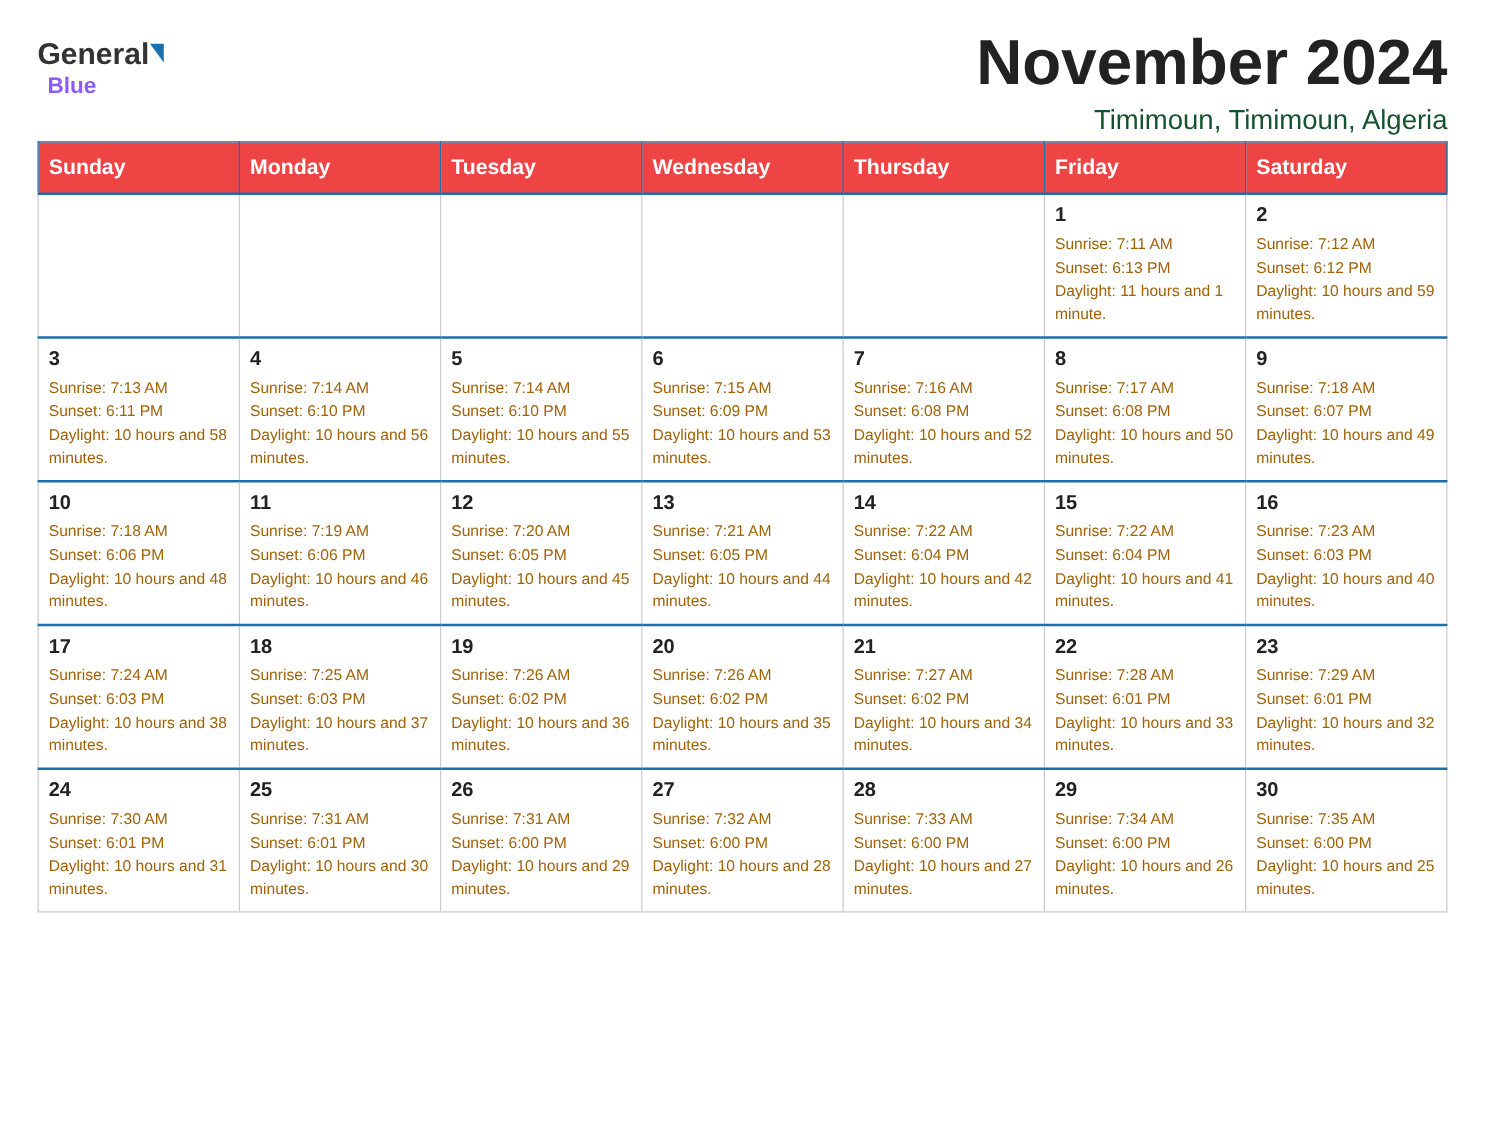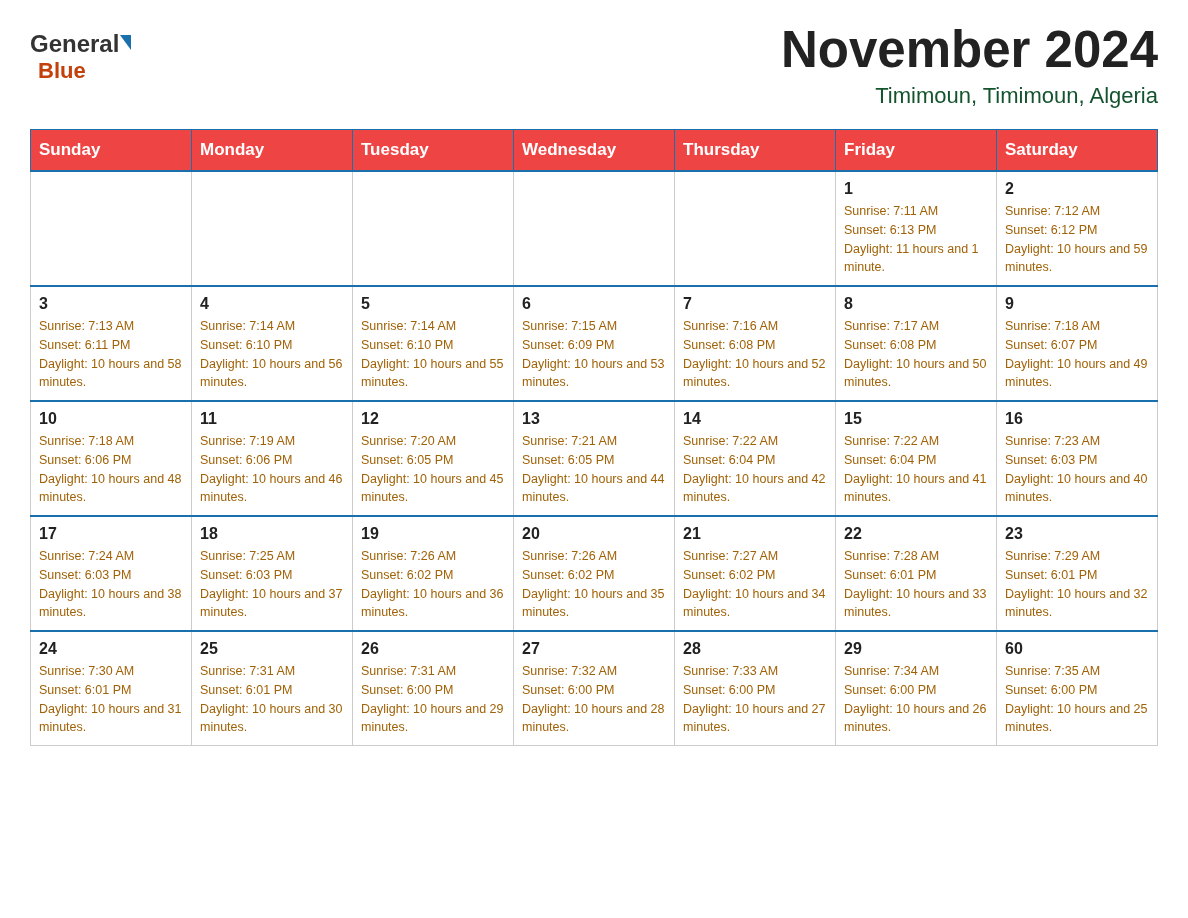--- a/index.html
+++ b/index.html
@@ -7,32 +7,32 @@
       font-family: Arial, sans-serif;
       background: #fff;
       padding: 20px 30px;
       width: 1188px;
       min-height: 918px;
     }
     .header {
       display: flex;
       justify-content: space-between;
       align-items: flex-start;
-      margin-bottom: 20px;
+      margin-bottom: 4px;
     }
     .logo {
       display: flex;
       flex-direction: column;
       align-items: flex-start;
       margin-top: 10px;
     }
     .logo-blue {
-      font-size: 22px;
-      font-weight: bold;
-      color: #c2410c;
+      font-size: 18px;
+      font-weight: bold;
+      color: #8b5cf6;
       margin-top: -4px;
       margin-left: 4px;
     }
     .title-block {
       text-align: right;
     }
     .title-block h1 {
       font-size: 51px;
       font-weight: bold;
       color: #222;
@@ -262,18 +262,18 @@
         </td>
         <td>
           <span class="day-num">28</span>
           <div class="day-info">Sunrise: 7:33 AM<br>Sunset: 6:00 PM<br>Daylight: 10 hours and 27 minutes.</div>
         </td>
         <td>
           <span class="day-num">29</span>
           <div class="day-info">Sunrise: 7:34 AM<br>Sunset: 6:00 PM<br>Daylight: 10 hours and 26 minutes.</div>
         </td>
         <td>
-          <span class="day-num">60</span>
+          <span class="day-num">30</span>
           <div class="day-info">Sunrise: 7:35 AM<br>Sunset: 6:00 PM<br>Daylight: 10 hours and 25 minutes.</div>
         </td>
       </tr>
     </tbody>
 </table>
 
 </body></html>

